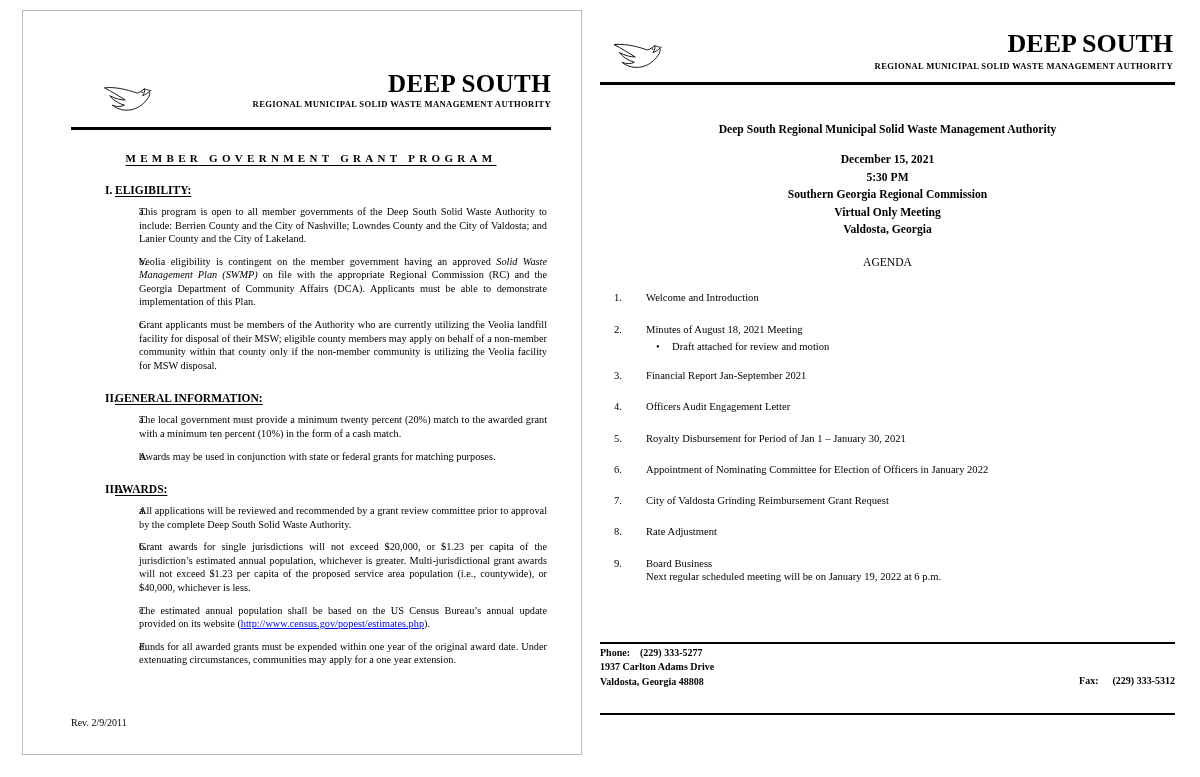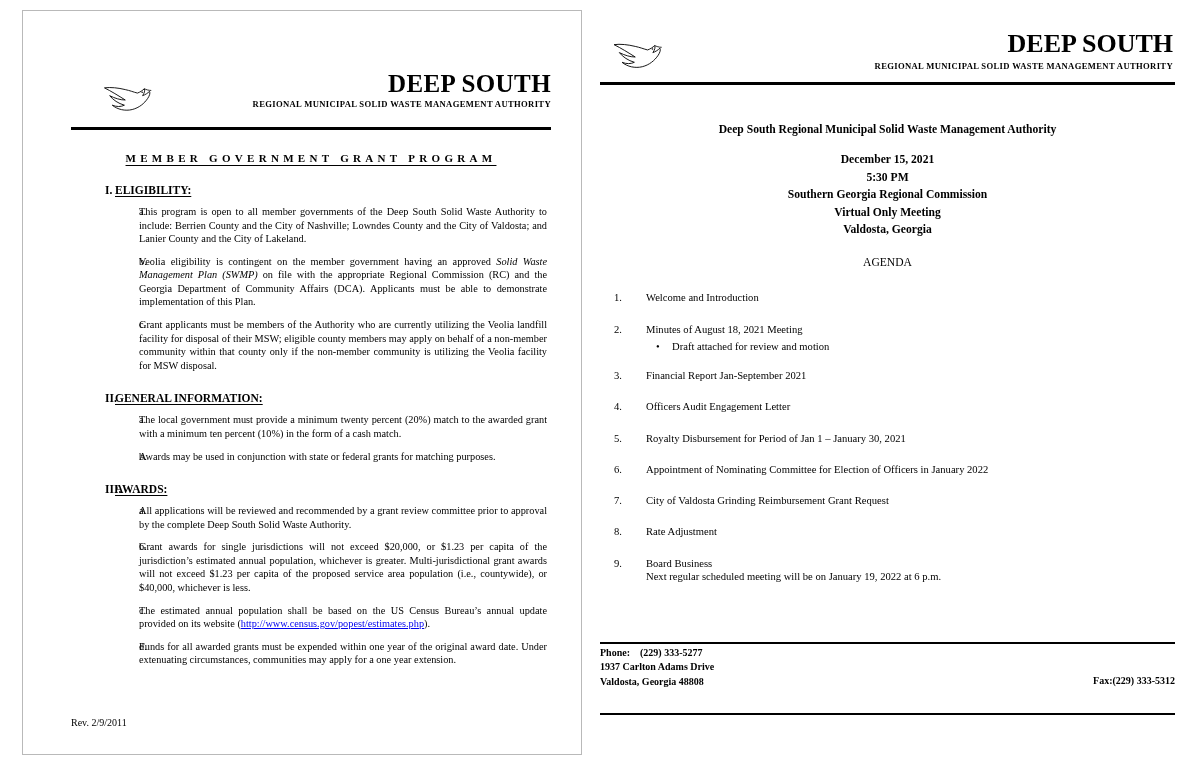--- a/index.html
+++ b/index.html
@@ -227,21 +227,21 @@
     display: flex;
     justify-content: space-between;
     font-size: 10px;
     font-weight: bold;
     line-height: 1.45;
     padding-top: 2px;
   }
   .footer-left { }
   .footer-right {
     display: flex;
-    gap: 0;
+    gap: 14px;
     align-self: flex-end;
     padding-bottom: 1px;
     margin-left: 44px;
   }
 </style>
 </head>
 <body>
 
 <div class="page-wrap">
 

